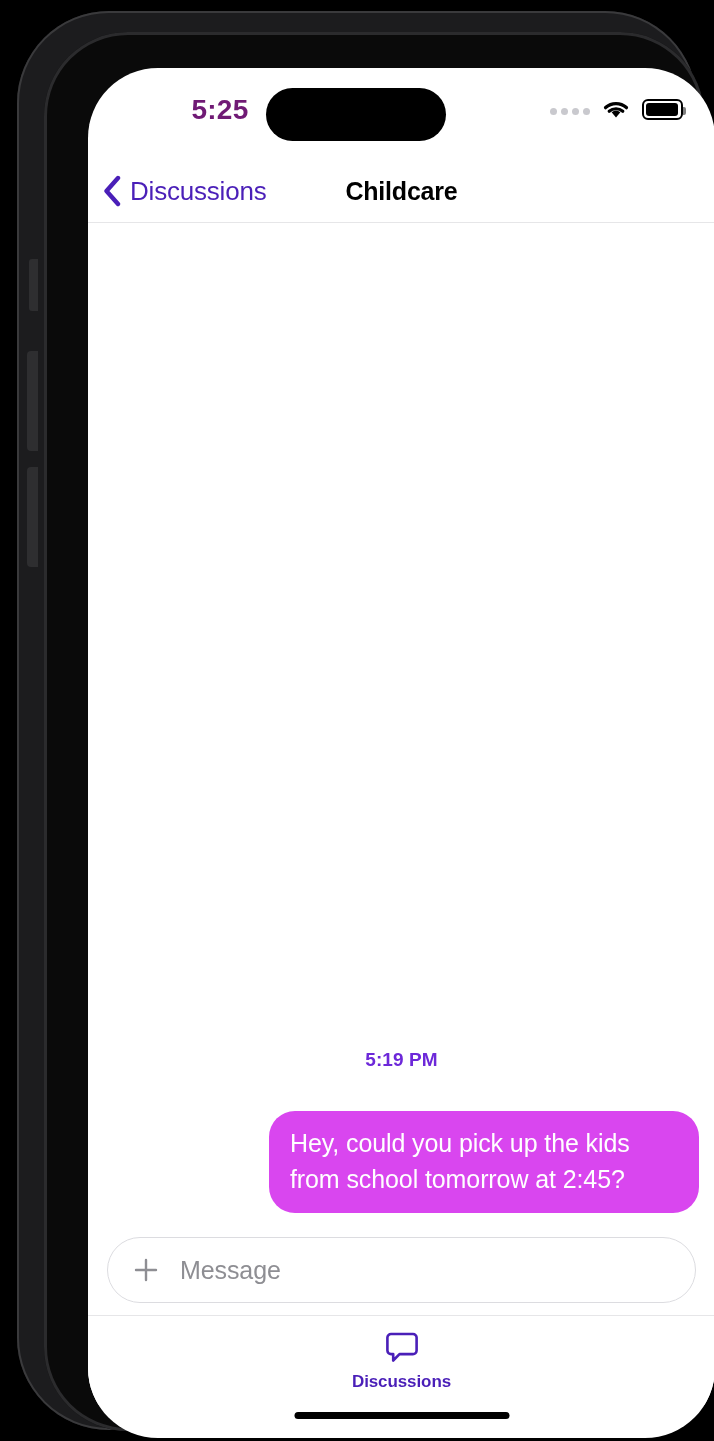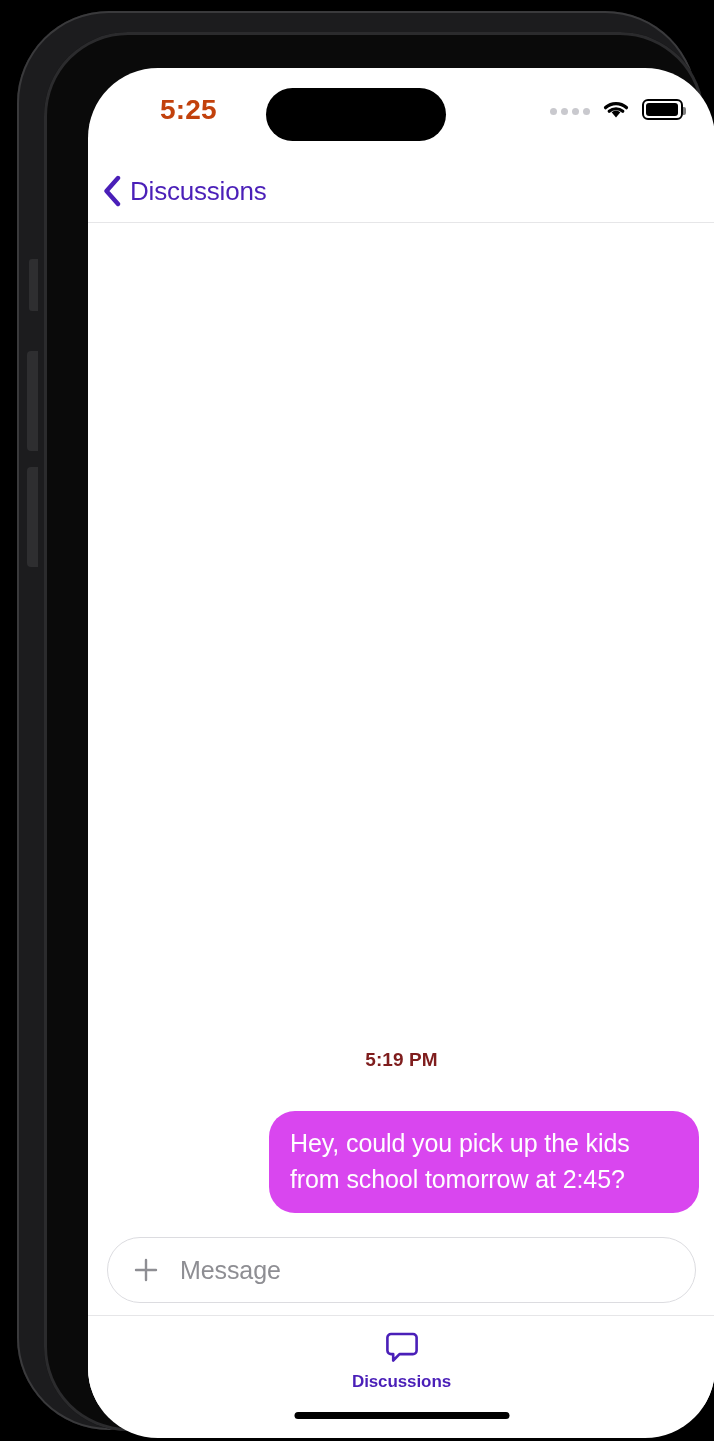--- a/index.html
+++ b/index.html
@@ -62,23 +62,24 @@
     position: absolute;
     left: 0; top: 0;
     width: 627px;
     height: 92px;
   }
   #status-time {
     position: absolute;
     left: 72px;
     top: 26px;
     width: 120px;
+    text-align: center;
     font-size: 28px;
     font-weight: bold;
-    color: #c2410c;
+    color: #701a75;
     letter-spacing: 0.2px;
   }
   #dynamic-island {
     position: absolute;
     left: 178px;
     top: 20px;
     width: 180px;
     height: 53px;
     background: #000;
     border-radius: 27px;
@@ -169,21 +170,21 @@
     display: flex;
     flex-direction: column;
     justify-content: flex-end;
     padding-bottom: 12px;
     overflow: hidden;
   }
   #message-timestamp {
     text-align: center;
     font-size: 19px;
     font-weight: bold;
-    color: #7f1d1d;
+    color: #6d28d9;
     margin-bottom: 40px;
     letter-spacing: 0.1px;
   }
   .msg-row { display: flex; padding: 0 16px; }
   .msg-row.outgoing { justify-content: flex-end; }
   .bubble {
     max-width: 430px;
     background: #d946ef;
     color: #fff;
     font-size: 25px;
@@ -298,20 +299,21 @@
         </div>
       </div>
 
       <div id="nav-bar">
         <div id="back-button">
           <svg width="20" height="32" viewBox="0 0 20 32">
             <path d="M16 3 L4.5 16 L16 29" stroke="#4a1fb8" stroke-width="4.4" fill="none" stroke-linecap="round" stroke-linejoin="round"></path>
           </svg>
           <span id="back-label">Discussions</span>
         </div>
+        <div id="nav-title">Childcare</div>
       </div>
 
       <div id="conversation">
         <div id="message-timestamp">5:19 PM</div>
         <div class="msg-row outgoing">
           <div class="bubble">Hey, could you pick up the kids from school tomorrow at 2:45?</div>
         </div>
       </div>
 
       <div id="composer">

